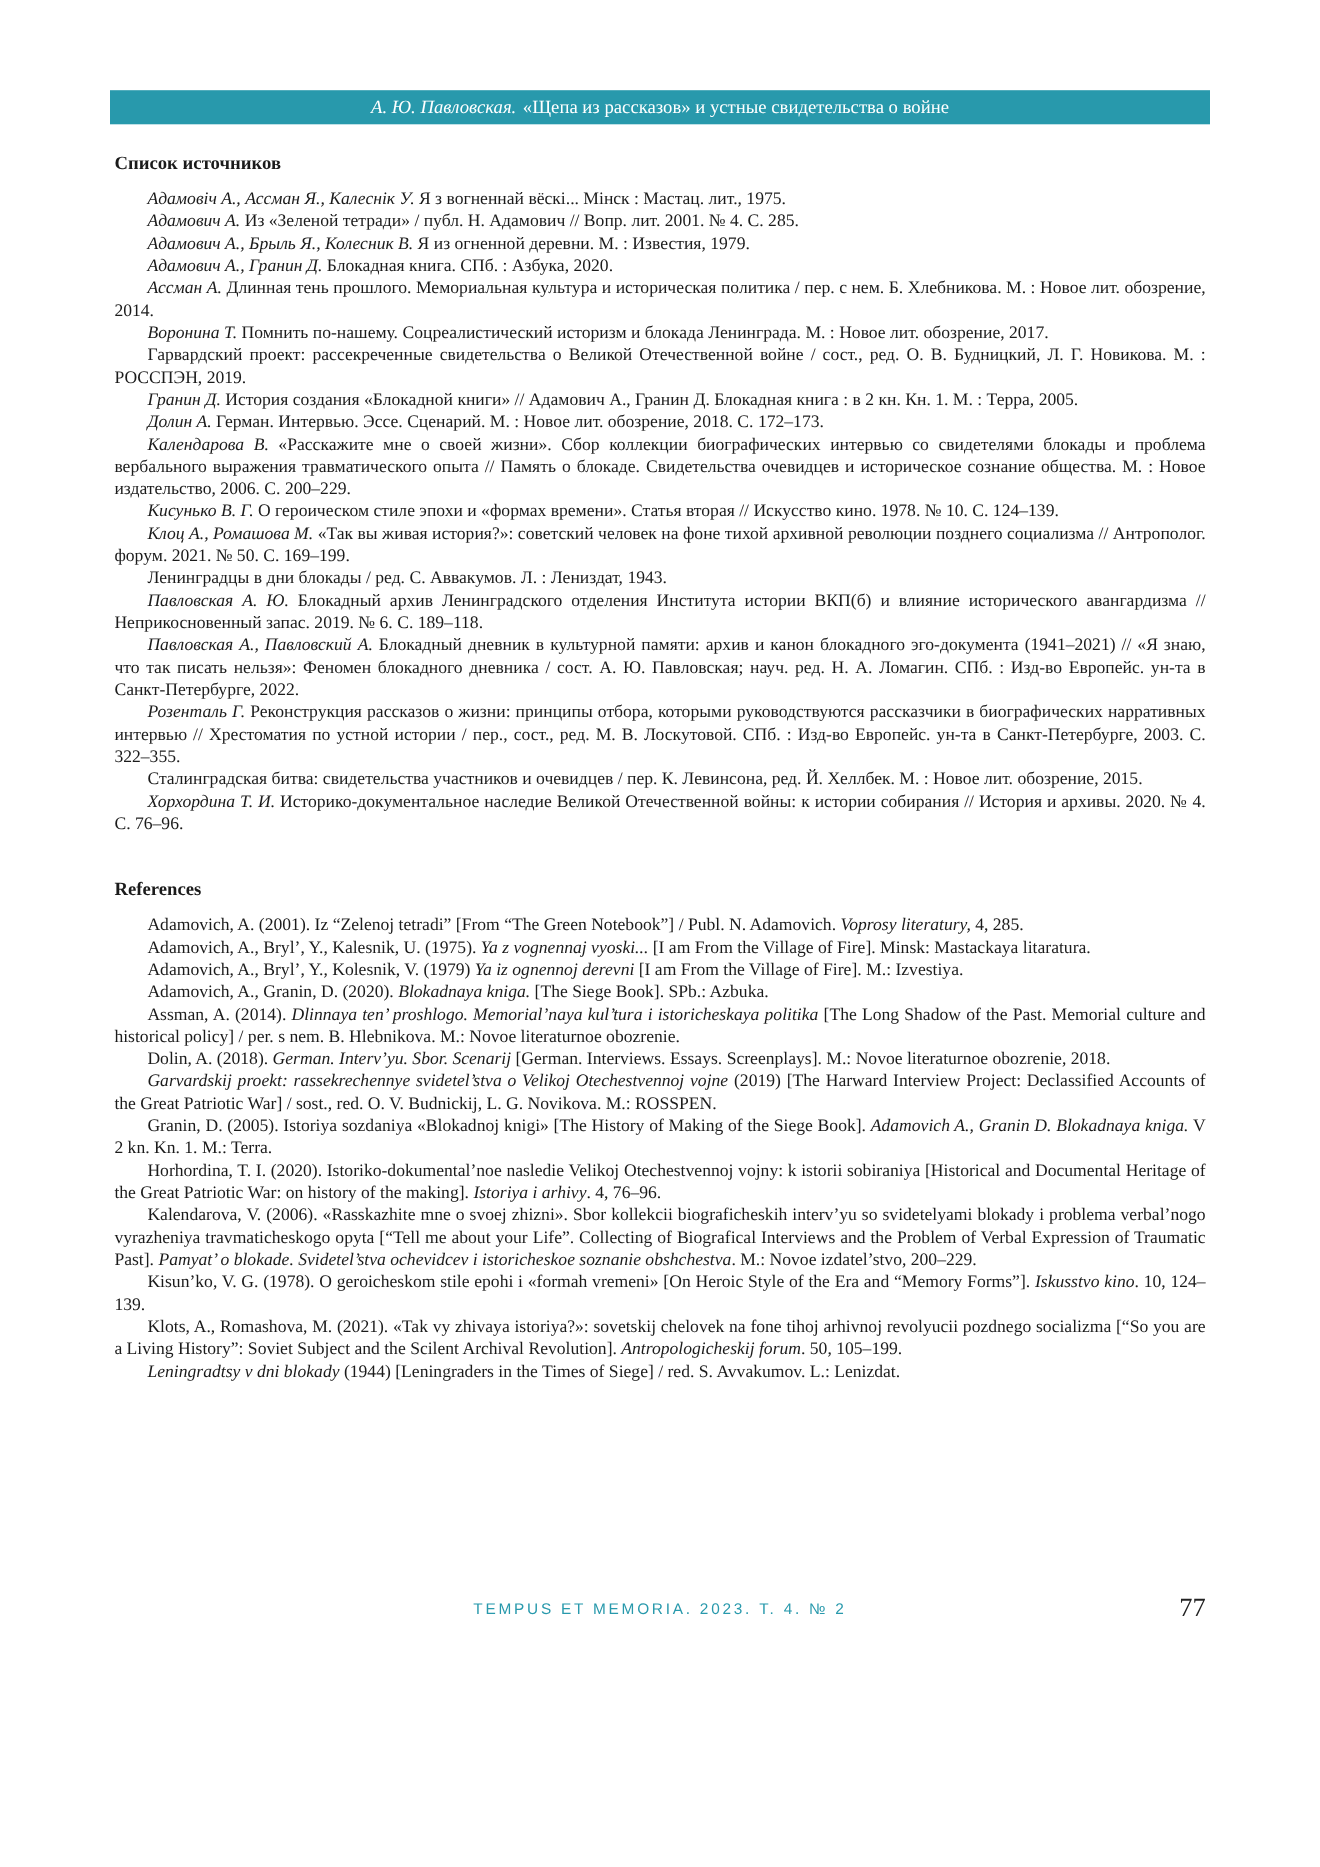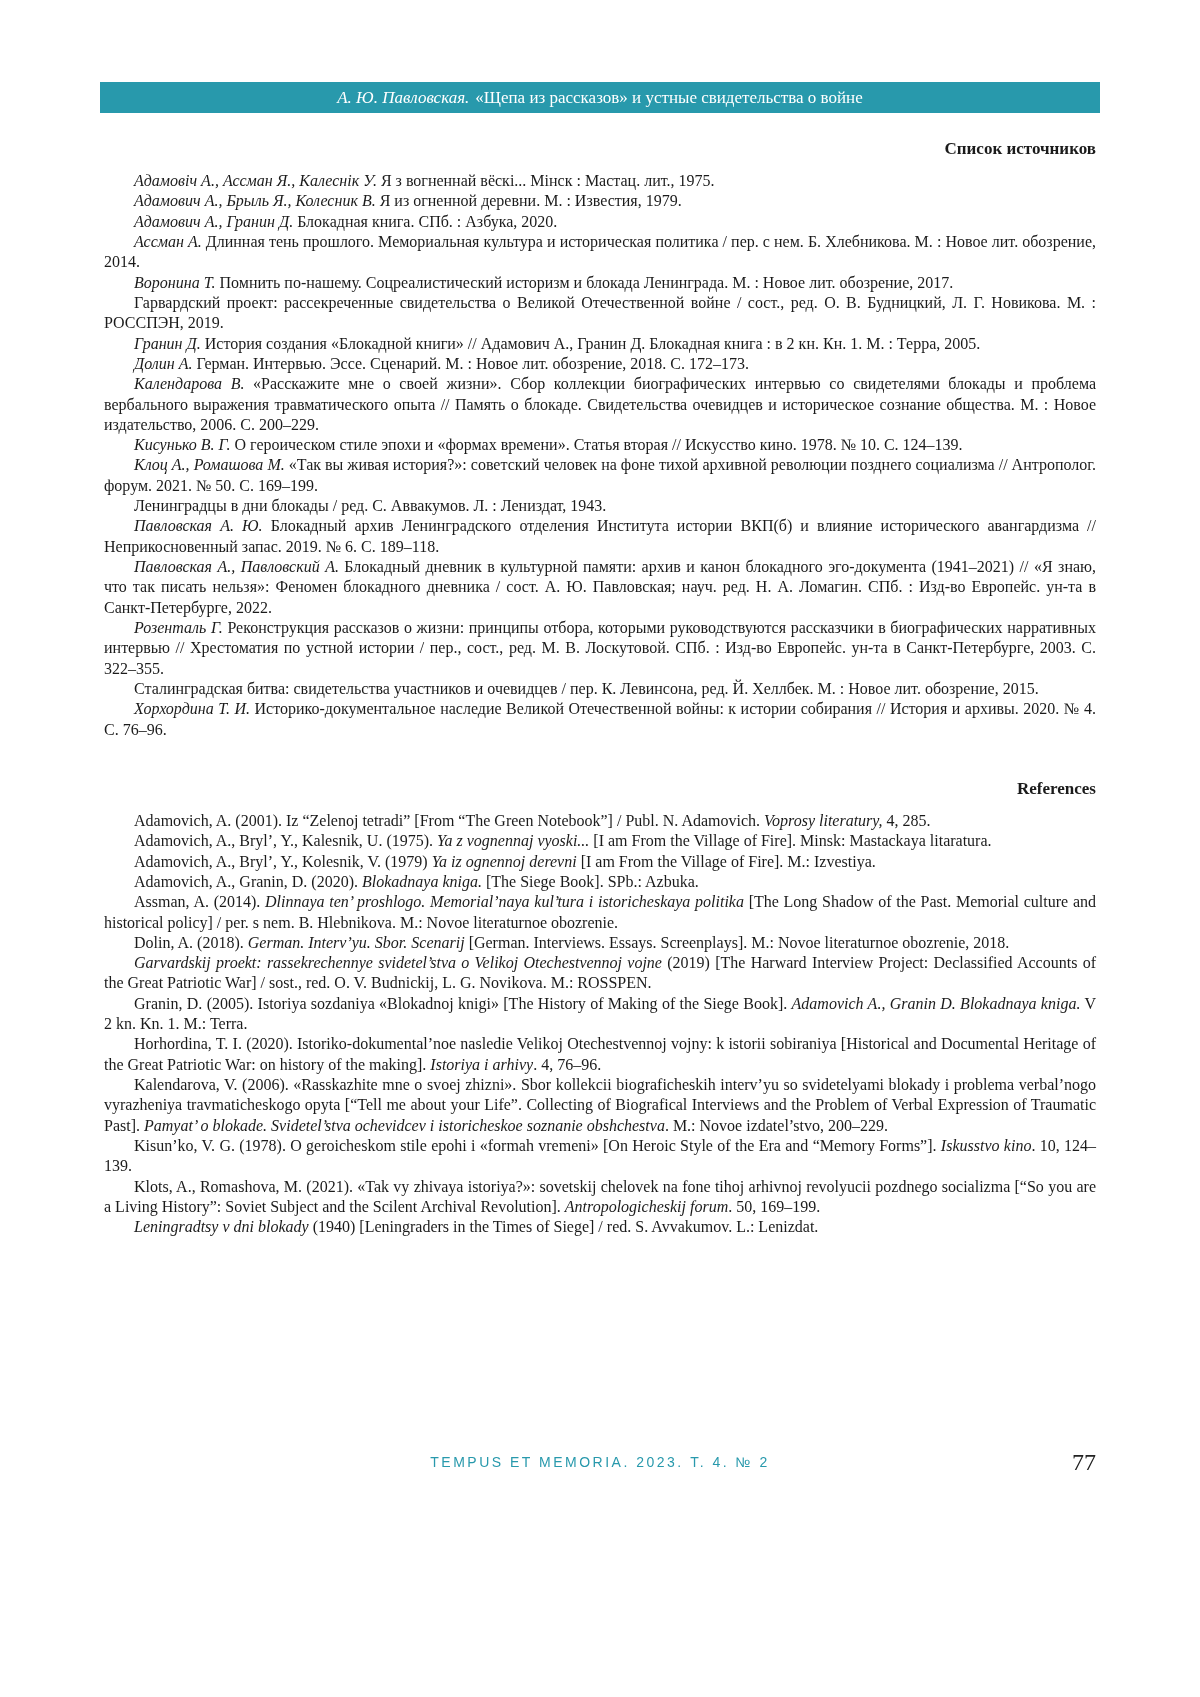--- a/index.html
+++ b/index.html
@@ -28,21 +28,21 @@
     white-space: nowrap;
   }
   .band .author { font-style: italic; margin-right: 6px; }
   .content {
     position: absolute;
     left: 104px;
     right: 104px;
     top: 138px;
   }
   .section-title {
-    text-align: right;
+    text-align: left;
     font-weight: bold;
     font-size: 17px;
     margin: 0 0 11px 0;
     line-height: 1.3;
   }
   .section-title + .entry { margin-top: 0; }
   .entry {
     margin: 0;
     text-indent: 30px;
     text-align: justify;
@@ -83,20 +83,21 @@
 
   <div class="band">
     <span class="author">А. Ю. Павловская.</span>
     <span class="title">«Щепа из рассказов» и устные свидетельства о войне</span>
   </div>
 
   <div class="content">
 
   <h2 class="section-title">Список источников</h2>
       <p class="entry"><span class="it">Адамовіч А., Ассман Я., Калеснік У.</span><span> Я з вогненнай вёскі... Мінск : Мастац. лит., 1975.</span></p>
+      <p class="entry"><span class="it">Адамович А.</span><span> Из «Зеленой тетради» / публ. Н. Адамович // Вопр. лит. 2001. № 4. С. 285.</span></p>
       <p class="entry"><span class="it">Адамович А., Брыль Я., Колесник В.</span><span> Я из огненной деревни. М. : Известия, 1979.</span></p>
       <p class="entry"><span class="it">Адамович А., Гранин Д.</span><span> Блокадная книга. СПб. : Азбука, 2020.</span></p>
       <p class="entry"><span class="it">Ассман А.</span><span> Длинная тень прошлого. Мемориальная культура и историческая политика / пер. с нем. Б. Хлебникова. М. : Новое лит. обозрение, 2014.</span></p>
       <p class="entry"><span class="it">Воронина Т.</span><span> Помнить по-нашему. Соцреалистический историзм и блокада Ленинграда. М. : Новое лит. обозрение, 2017.</span></p>
       <p class="entry"><span>Гарвардский проект: рассекреченные свидетельства о Великой Отечественной войне / сост., ред. О. В. Будницкий, Л. Г. Новикова. М. : РОССПЭН, 2019.</span></p>
       <p class="entry"><span class="it">Гранин Д.</span><span> История создания «Блокадной книги» // Адамович А., Гранин Д. Блокадная книга : в 2 кн. Кн. 1. М. : Терра, 2005.</span></p>
       <p class="entry"><span class="it">Долин А.</span><span> Герман. Интервью. Эссе. Сценарий. М. : Новое лит. обозрение, 2018. С. 172–173.</span></p>
       <p class="entry"><span class="it">Календарова В.</span><span> «Расскажите мне о своей жизни». Сбор коллекции биографических интервью со свидетелями блокады и проблема вербального выражения травматического опыта // Память о блокаде. Свидетельства очевидцев и историческое сознание общества. М. : Новое издательство, 2006. С. 200–229.</span></p>
       <p class="entry"><span class="it">Кисунько В. Г.</span><span> О героическом стиле эпохи и «формах времени». Статья вторая // Искусство кино. 1978. № 10. С. 124–139.</span></p>
       <p class="entry"><span class="it">Клоц А., Ромашова М.</span><span> «Так вы живая история?»: советский человек на фоне тихой архивной революции позднего социализма // Антрополог. форум. 2021. № 50. С. 169–199.</span></p>
@@ -111,22 +112,22 @@
       <p class="entry"><span>Adamovich, A., Bryl’, Y., Kalesnik, U. (1975). </span><span class="it">Ya z vognennaj vyoski...</span><span> [I am From the Village of Fire]. Minsk: Mastackaya litaratura.</span></p>
       <p class="entry"><span>Adamovich, A., Bryl’, Y., Kolesnik, V. (1979) </span><span class="it">Ya iz ognennoj derevni</span><span> [I am From the Village of Fire]. M.: Izvestiya.</span></p>
       <p class="entry"><span>Adamovich, A., Granin, D. (2020). </span><span class="it">Blokadnaya kniga.</span><span> [The Siege Book]. SPb.: Azbuka.</span></p>
       <p class="entry"><span>Assman, A. (2014). </span><span class="it">Dlinnaya ten’ proshlogo. Memorial’naya kul’tura i istoricheskaya politika</span><span> [The Long Shadow of the Past. Memorial culture and historical policy] / per. s nem. B. Hlebnikova. M.: Novoe literaturnoe obozrenie.</span></p>
       <p class="entry"><span>Dolin, A. (2018). </span><span class="it">German. Interv’yu. Sbor. Scenarij</span><span> [German. Interviews. Essays. Screenplays]. M.: Novoe literaturnoe obozrenie, 2018.</span></p>
       <p class="entry"><span class="it">Garvardskij proekt: rassekrechennye svidetel’stva o Velikoj Otechestvennoj vojne</span><span> (2019) [The Harward Interview Project: Declassified Accounts of the Great Patriotic War] / sost., red. O. V. Budnickij, L. G. Novikova. M.: ROSSPEN.</span></p>
       <p class="entry"><span>Granin, D. (2005). Istoriya sozdaniya «Blokadnoj knigi» [The History of Making of the Siege Book]. </span><span class="it">Adamovich A., Granin D. Blokadnaya kniga.</span><span> V 2 kn. Kn. 1. M.: Terra.</span></p>
       <p class="entry"><span>Horhordina, T. I. (2020). Istoriko-dokumental’noe nasledie Velikoj Otechestvennoj vojny: k istorii sobiraniya [Historical and Documental Heritage of the Great Patriotic War: on history of the making]. </span><span class="it">Istoriya i arhivy</span><span>. 4, 76–96.</span></p>
       <p class="entry"><span> Kalendarova, V. (2006). «Rasskazhite mne o svoej zhizni». Sbor kollekcii biograficheskih interv’yu so svidetelyami blokady i problema verbal’nogo vyrazheniya travmaticheskogo opyta [“Tell me about your Life”. Collecting of Biografical Interviews and the Problem of Verbal Expression of Traumatic Past]. </span><span class="it">Pamyat’ o blokade. Svidetel’stva ochevidcev i istoricheskoe soznanie obshchestva</span><span>. M.: Novoe izdatel’stvo, 200–229.</span></p>
       <p class="entry"><span> Kisun’ko, V. G. (1978). O geroicheskom stile epohi i «formah vremeni» [On Heroic Style of the Era and “Memory Forms”]. </span><span class="it">Iskusstvo kino</span><span>. 10, 124–139.</span></p>
-      <p class="entry"><span>Klots, A., Romashova, M. (2021). «Tak vy zhivaya istoriya?»: sovetskij chelovek na fone tihoj arhivnoj revolyucii pozdnego socializma [“So you are a Living History”: Soviet Subject and the Scilent Archival Revolution]. </span><span class="it">Antropologicheskij forum</span><span>. 50, 169–199.</span></p>
-      <p class="entry"><span class="it">Leningradtsy v dni blokady</span><span> (1940) [Leningraders in the Times of Siege] / red. S. Avvakumov. L.: Lenizdat.</span></p>
+      <p class="entry"><span>Klots, A., Romashova, M. (2021). «Tak vy zhivaya istoriya?»: sovetskij chelovek na fone tihoj arhivnoj revolyucii pozdnego socializma [“So you are a Living History”: Soviet Subject and the Scilent Archival Revolution]. </span><span class="it">Antropologicheskij forum</span><span>. 50, 105–199.</span></p>
+      <p class="entry"><span class="it">Leningradtsy v dni blokady</span><span> (1944) [Leningraders in the Times of Siege] / red. S. Avvakumov. L.: Lenizdat.</span></p>
     </div>
 
   <div class="footer">
     <div class="journal-line">TEMPUS ET MEMORIA. 2023. Т. 4. № 2</div>
     <div class="page-number">77</div>
   </div>
 
 </div>
 
 </body></html>

